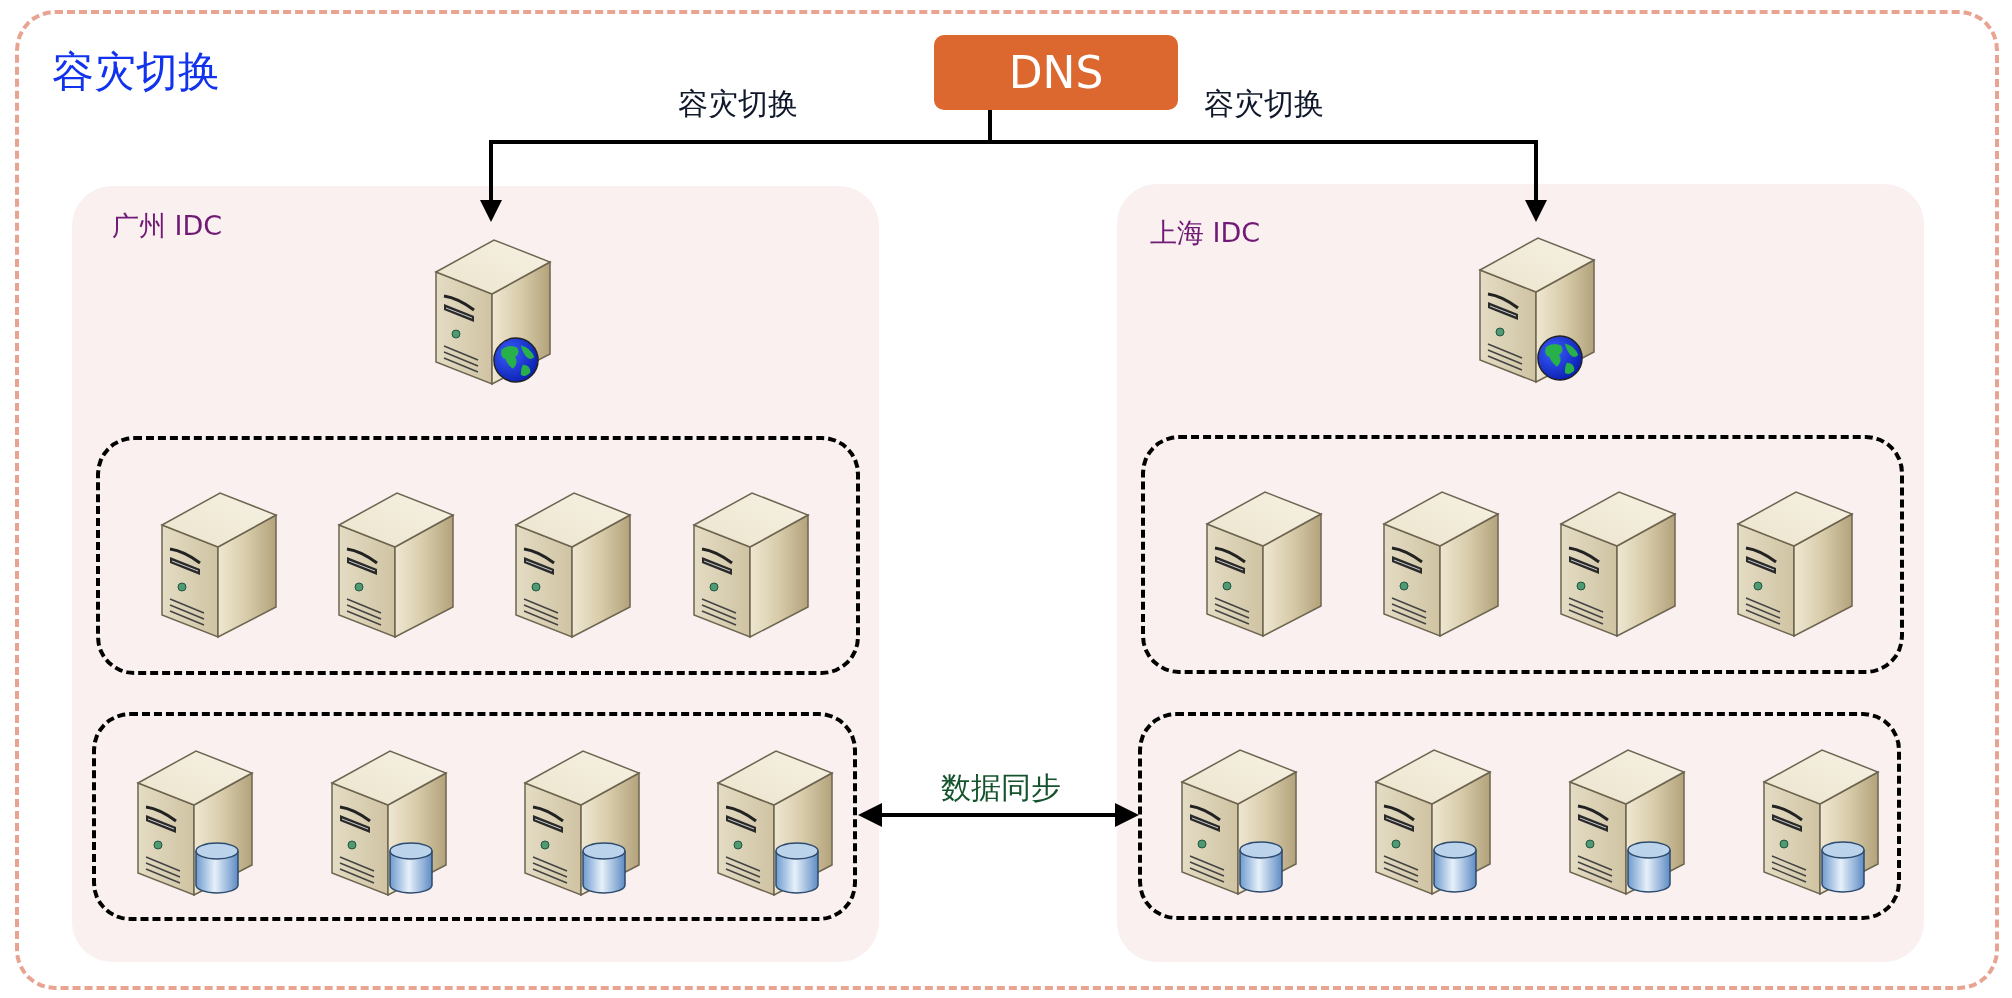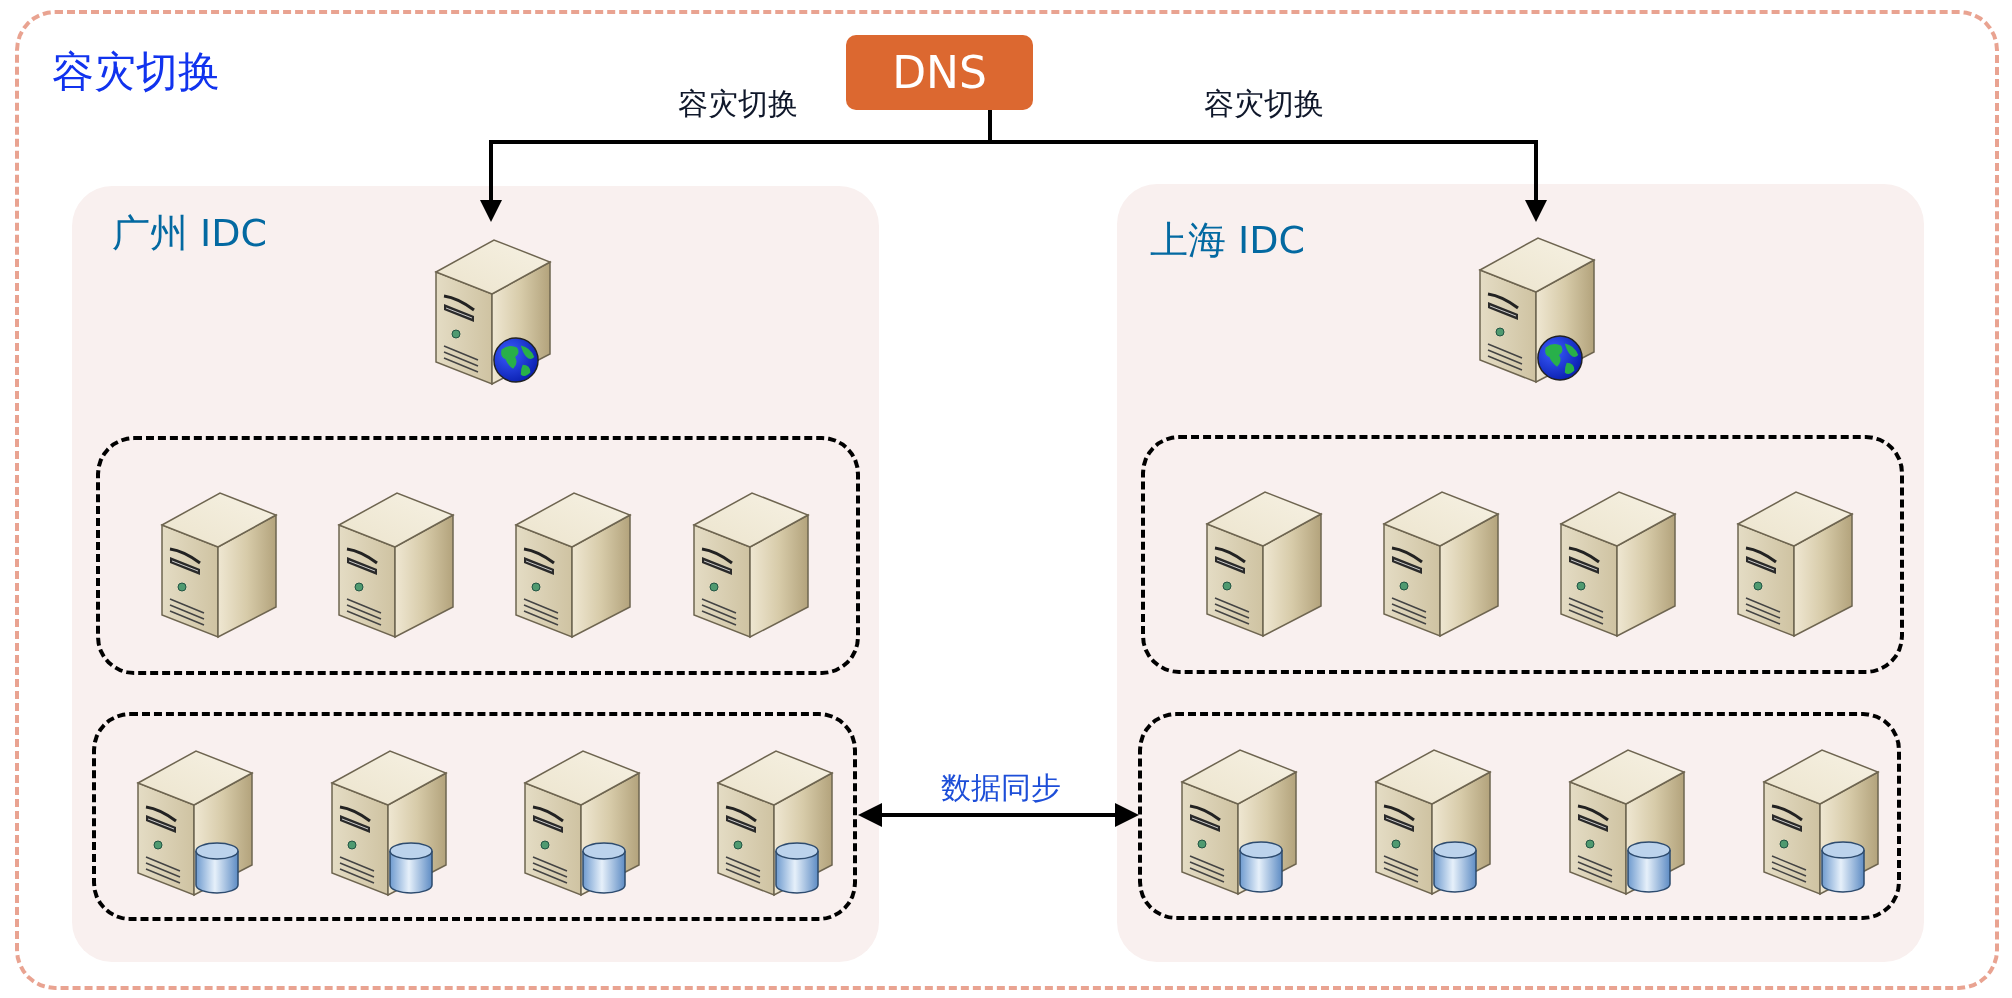--- a/index.html
+++ b/index.html
@@ -1,25 +1,25 @@
 <!DOCTYPE html>
 <html><head>
 <meta charset="utf-8">
 <style>
   html,body{margin:0;padding:0;background:#ffffff;}
   body{width:2012px;height:998px;position:relative;overflow:hidden;font-family:"DejaVu Sans","Liberation Sans",sans-serif;}
   #outer{position:absolute;left:15px;top:10px;width:1984px;height:980px;box-sizing:border-box;border:4px dashed #e9a391;border-radius:40px;}
   #title{position:absolute;left:52px;top:44px;font-size:42px;color:#1133ee;white-space:nowrap;}
-  #dns{position:absolute;left:846px;top:35px;width:187px;height:75px;background:#dc6830;border-radius:10px;color:#fff;font-size:44px;display:flex;align-items:center;justify-content:center;}
+  #dns{position:absolute;left:934px;top:35px;width:244px;height:75px;background:#dc6830;border-radius:10px;color:#fff;font-size:44px;display:flex;align-items:center;justify-content:center;}
   .fail-label{position:absolute;font-size:30px;color:#0f172a;white-space:nowrap;transform:translate(-50%,-50%);}
   .panel{position:absolute;background:#f9f0ef;border-radius:40px;}
-  .idc-label{position:absolute;font-size:38px;color:#0369a1;white-space:nowrap;}
+  .idc-label{position:absolute;font-size:27px;color:#701a75;white-space:nowrap;}
   .group{position:absolute;box-sizing:border-box;border:4px dashed #000;border-radius:38px;}
   .server{position:absolute;width:118px;height:162px;}
-  #sync-label{position:absolute;font-size:30px;color:#1d4ed8;white-space:nowrap;transform:translate(-50%,-50%);}
+  #sync-label{position:absolute;font-size:30px;color:#14532d;white-space:nowrap;transform:translate(-50%,-50%);}
   svg.lines{position:absolute;left:0;top:0;}
 </style>
 </head>
 <body>
 
 <svg width="0" height="0" style="position:absolute">
   <defs>
     <linearGradient id="gFront" x1="0" y1="0" x2="1" y2="0">
       <stop offset="0" stop-color="#e4dcc4"></stop>
       <stop offset="1" stop-color="#cfc3a2"></stop>

